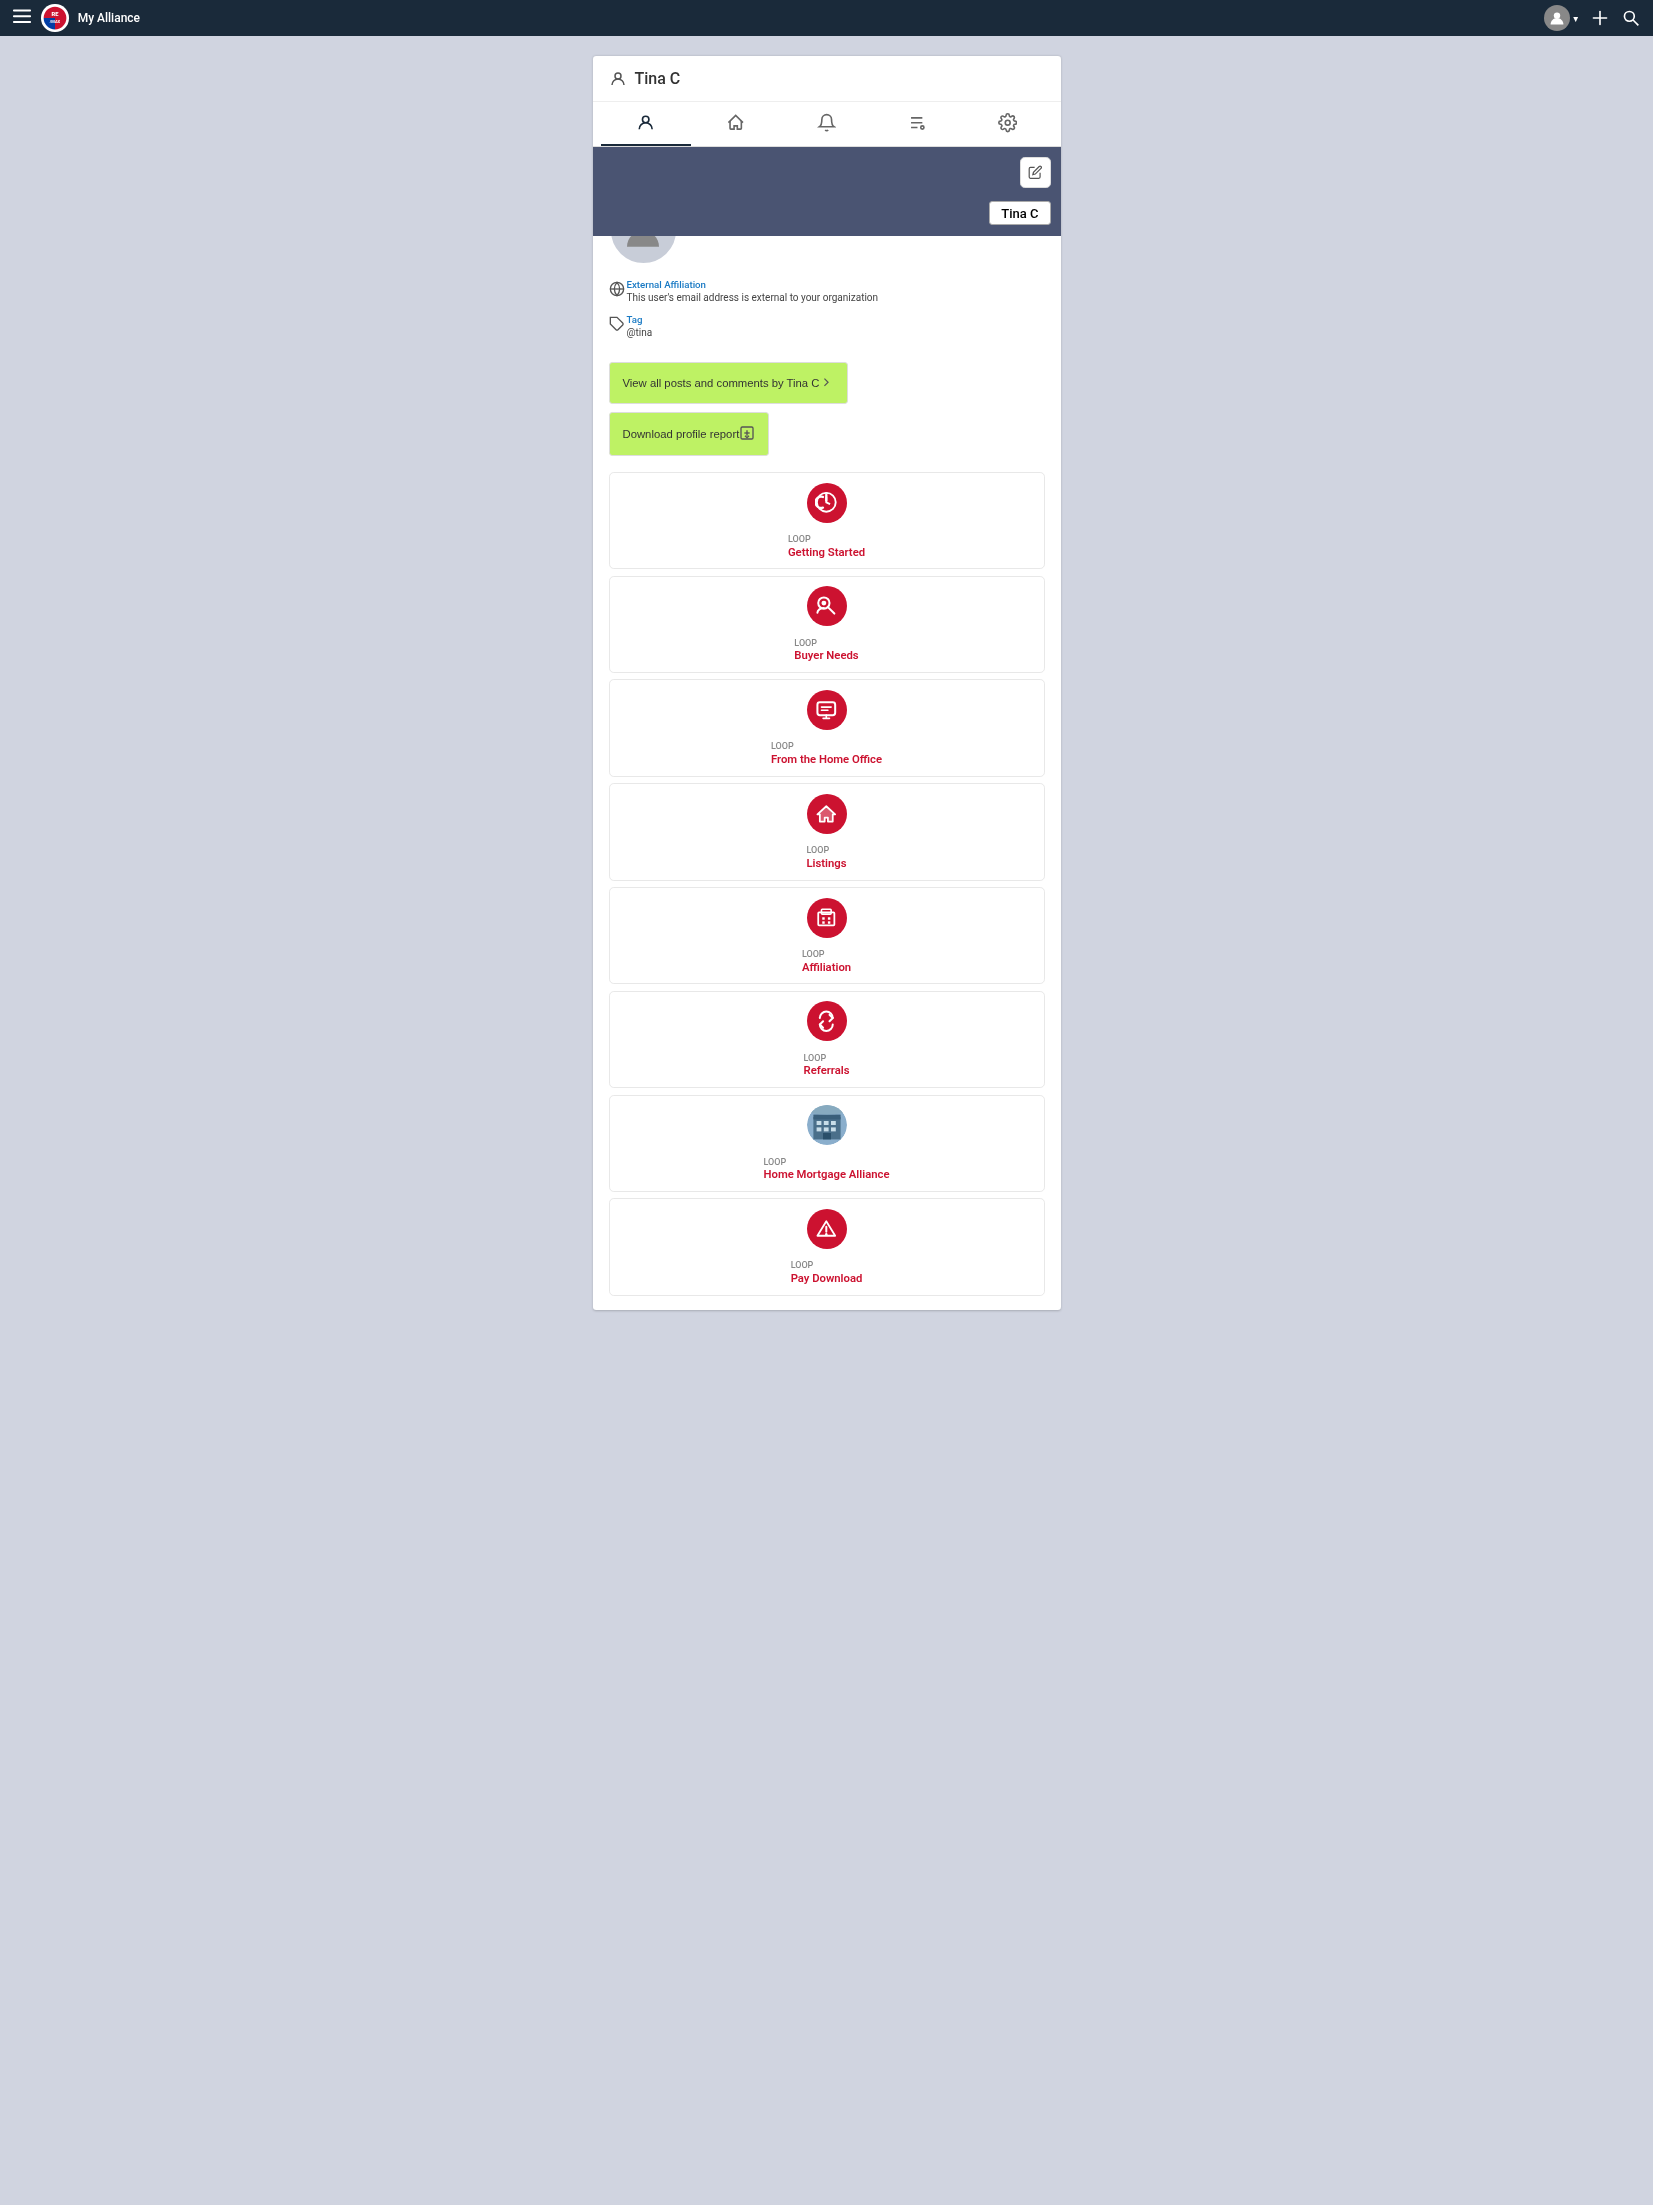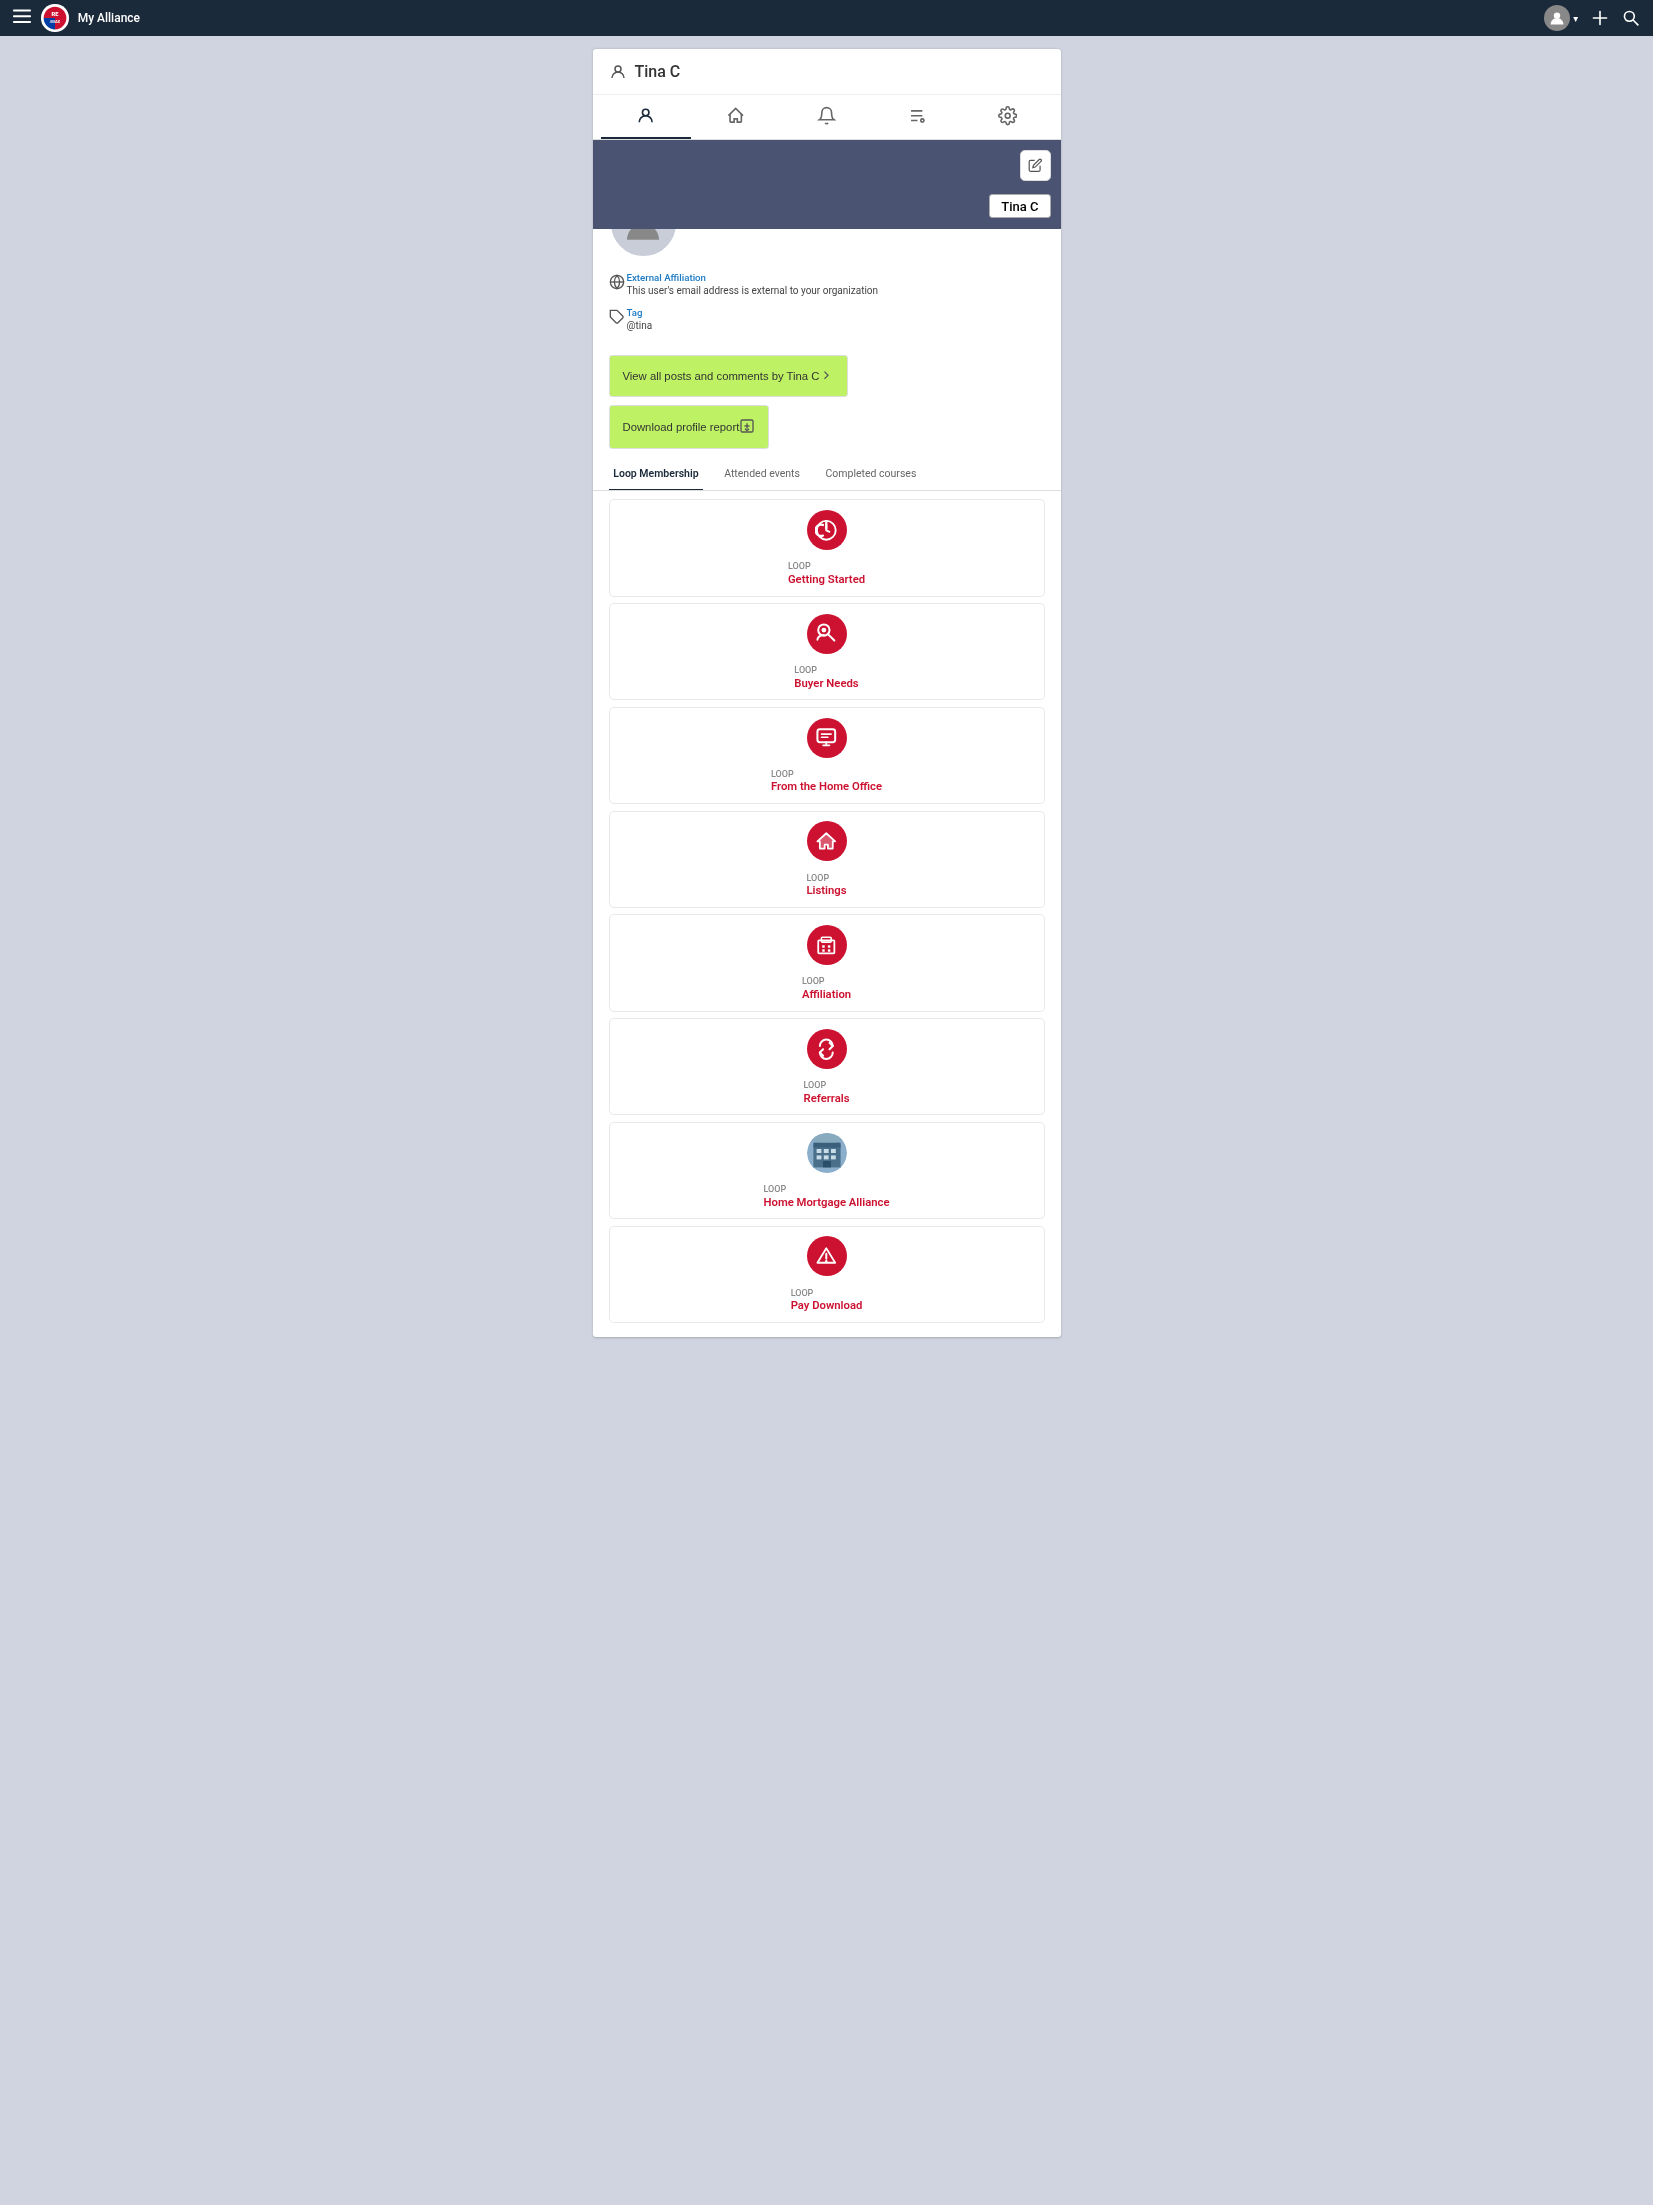--- a/index.html
+++ b/index.html
@@ -78,21 +78,21 @@
       align-items: center;
       justify-content: center;
       color: white;
       font-size: 13px;
     }
 
     
     .main-container {
       display: flex;
       justify-content: center;
-      padding: 13px;
+      padding: 20px;
     }
     .profile-card {
       background: white;
       border-radius: 3.2px;
       width: 100%;
       max-width: 468px;
       overflow: hidden;
       box-shadow: 0 0.8px 2.4px rgba(0,0,0,0.2);
     }
 
@@ -466,31 +466,20 @@
       <span class="action-btn-icon">
         <svg width="16" height="16" viewBox="0 0 24 24" fill="none" stroke="#555" stroke-width="2">
           <rect x="3" y="3" width="18" height="18" rx="2"></rect>
           <line x1="8" y1="12" x2="16" y2="12"></line>
           <line x1="12" y1="8" x2="12" y2="16"></line>
           <polyline points="9 16 12 19 15 16"></polyline>
         </svg>
       </span>
     </button>
 
-    <div class="membership-tabs">
-      <div class="membership-tab active">
-        <span>Loop Membership</span>
-      </div>
-      <div class="membership-tab">
-        <span>Attended events</span>
-      </div>
-      <div class="membership-tab">
-        <span>Completed courses</span>
-      </div>
-    </div>
 
     <div class="loop-list">
 
       <div class="loop-item">
         <div class="loop-icon">
           <svg width="22.6" height="22.6" viewBox="0 0 24 24" fill="white">
             <circle cx="12" cy="12" r="10" fill="none" stroke="white" stroke-width="2"></circle>
             <path d="M12 6v6l4 2" stroke="white" stroke-width="2" fill="none"></path>
             <path d="M8 3L12 1l4 2" fill="white"></path>
 

